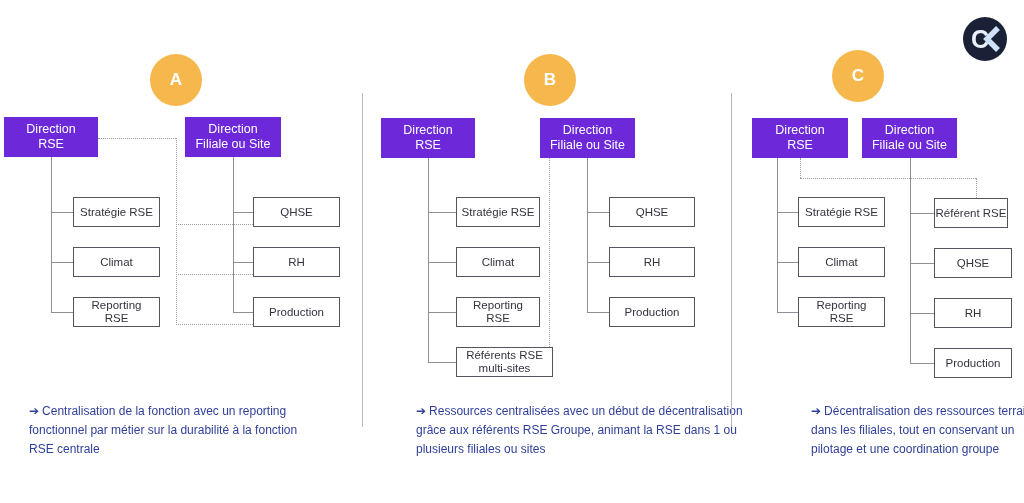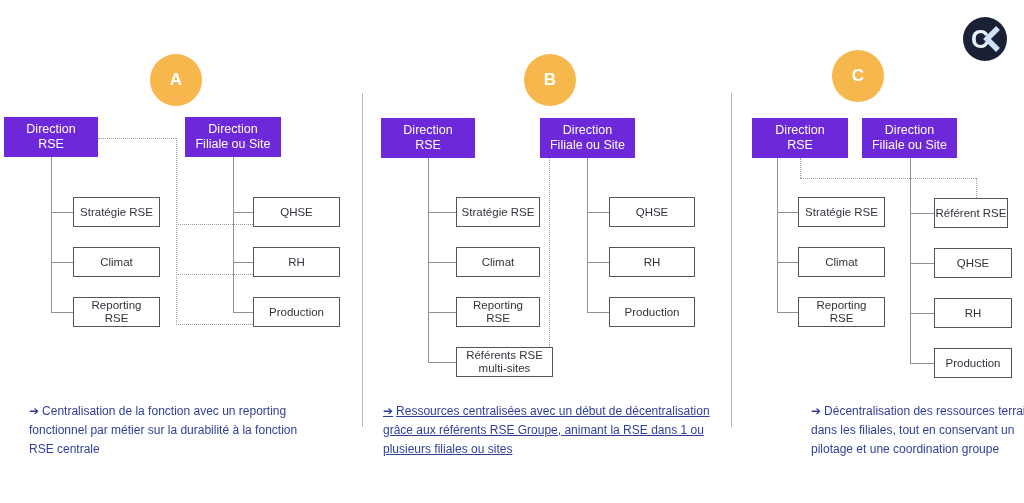--- a/index.html
+++ b/index.html
@@ -132,21 +132,21 @@
   <div class="box-sub" style="left:456px;top:197px;width:84px;height:30px;">Stratégie RSE</div>
   <div class="box-sub" style="left:456px;top:247px;width:84px;height:30px;">Climat</div>
   <div class="box-sub" style="left:456px;top:297px;width:84px;height:30px;">Reporting
 RSE</div>
   <div class="box-sub" style="left:456px;top:347px;width:97px;height:30px;">Référents RSE
 multi-sites</div>
   <div class="box-sub" style="left:609px;top:197px;width:86px;height:30px;">QHSE</div>
   <div class="box-sub" style="left:609px;top:247px;width:86px;height:30px;">RH</div>
   <div class="box-sub" style="left:609px;top:297px;width:86px;height:30px;">Production</div>
 
-  <div class="para" style="left:383px;width:332px;text-decoration:underline;">
+  <div class="para" style="left:416px;width:332px;">
     <span class="arrow">➔</span><span>Ressources centralisées avec un début de décentralisation grâce aux référents RSE Groupe, animant la RSE dans 1 ou plusieurs filiales ou sites</span>
   </div>
 
   <div class="sep" style="left:731px;"></div>
 
   <div class="circle" style="left:832px;top:50px;">
     <span>C</span>
   </div>
 
   <div class="box-navy" style="left:752px;top:118px;width:96px;height:40px;">Direction

